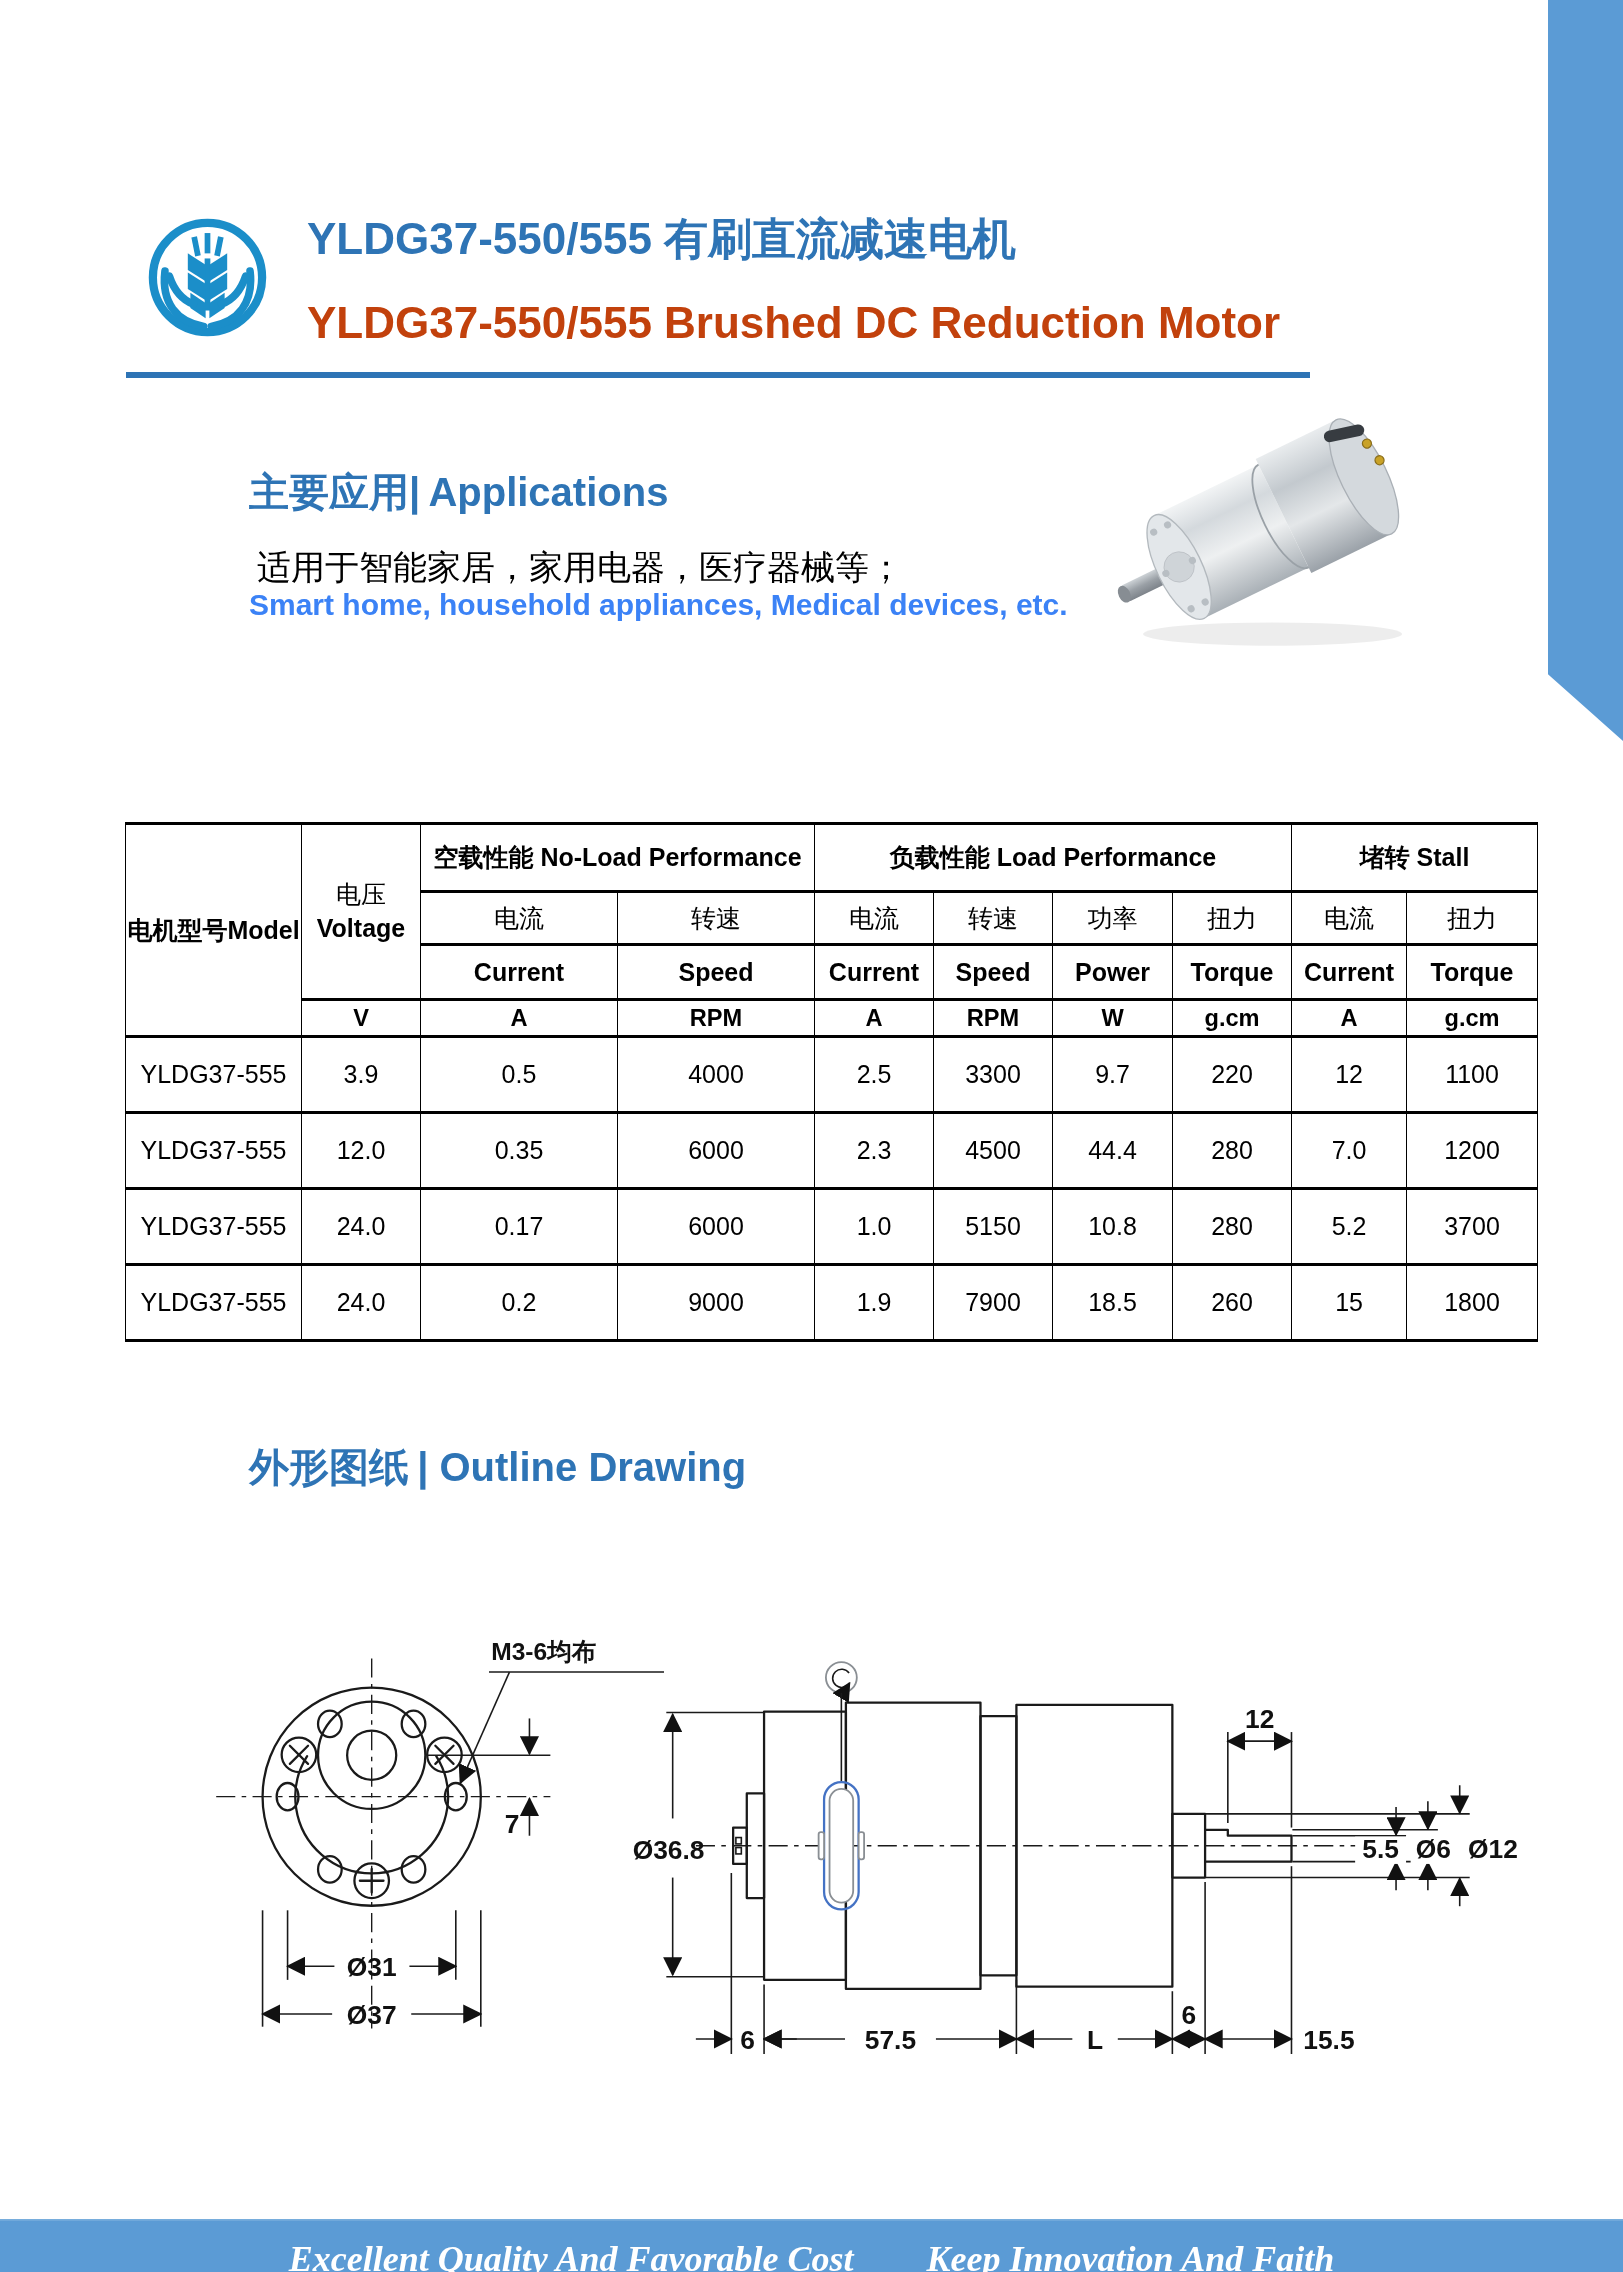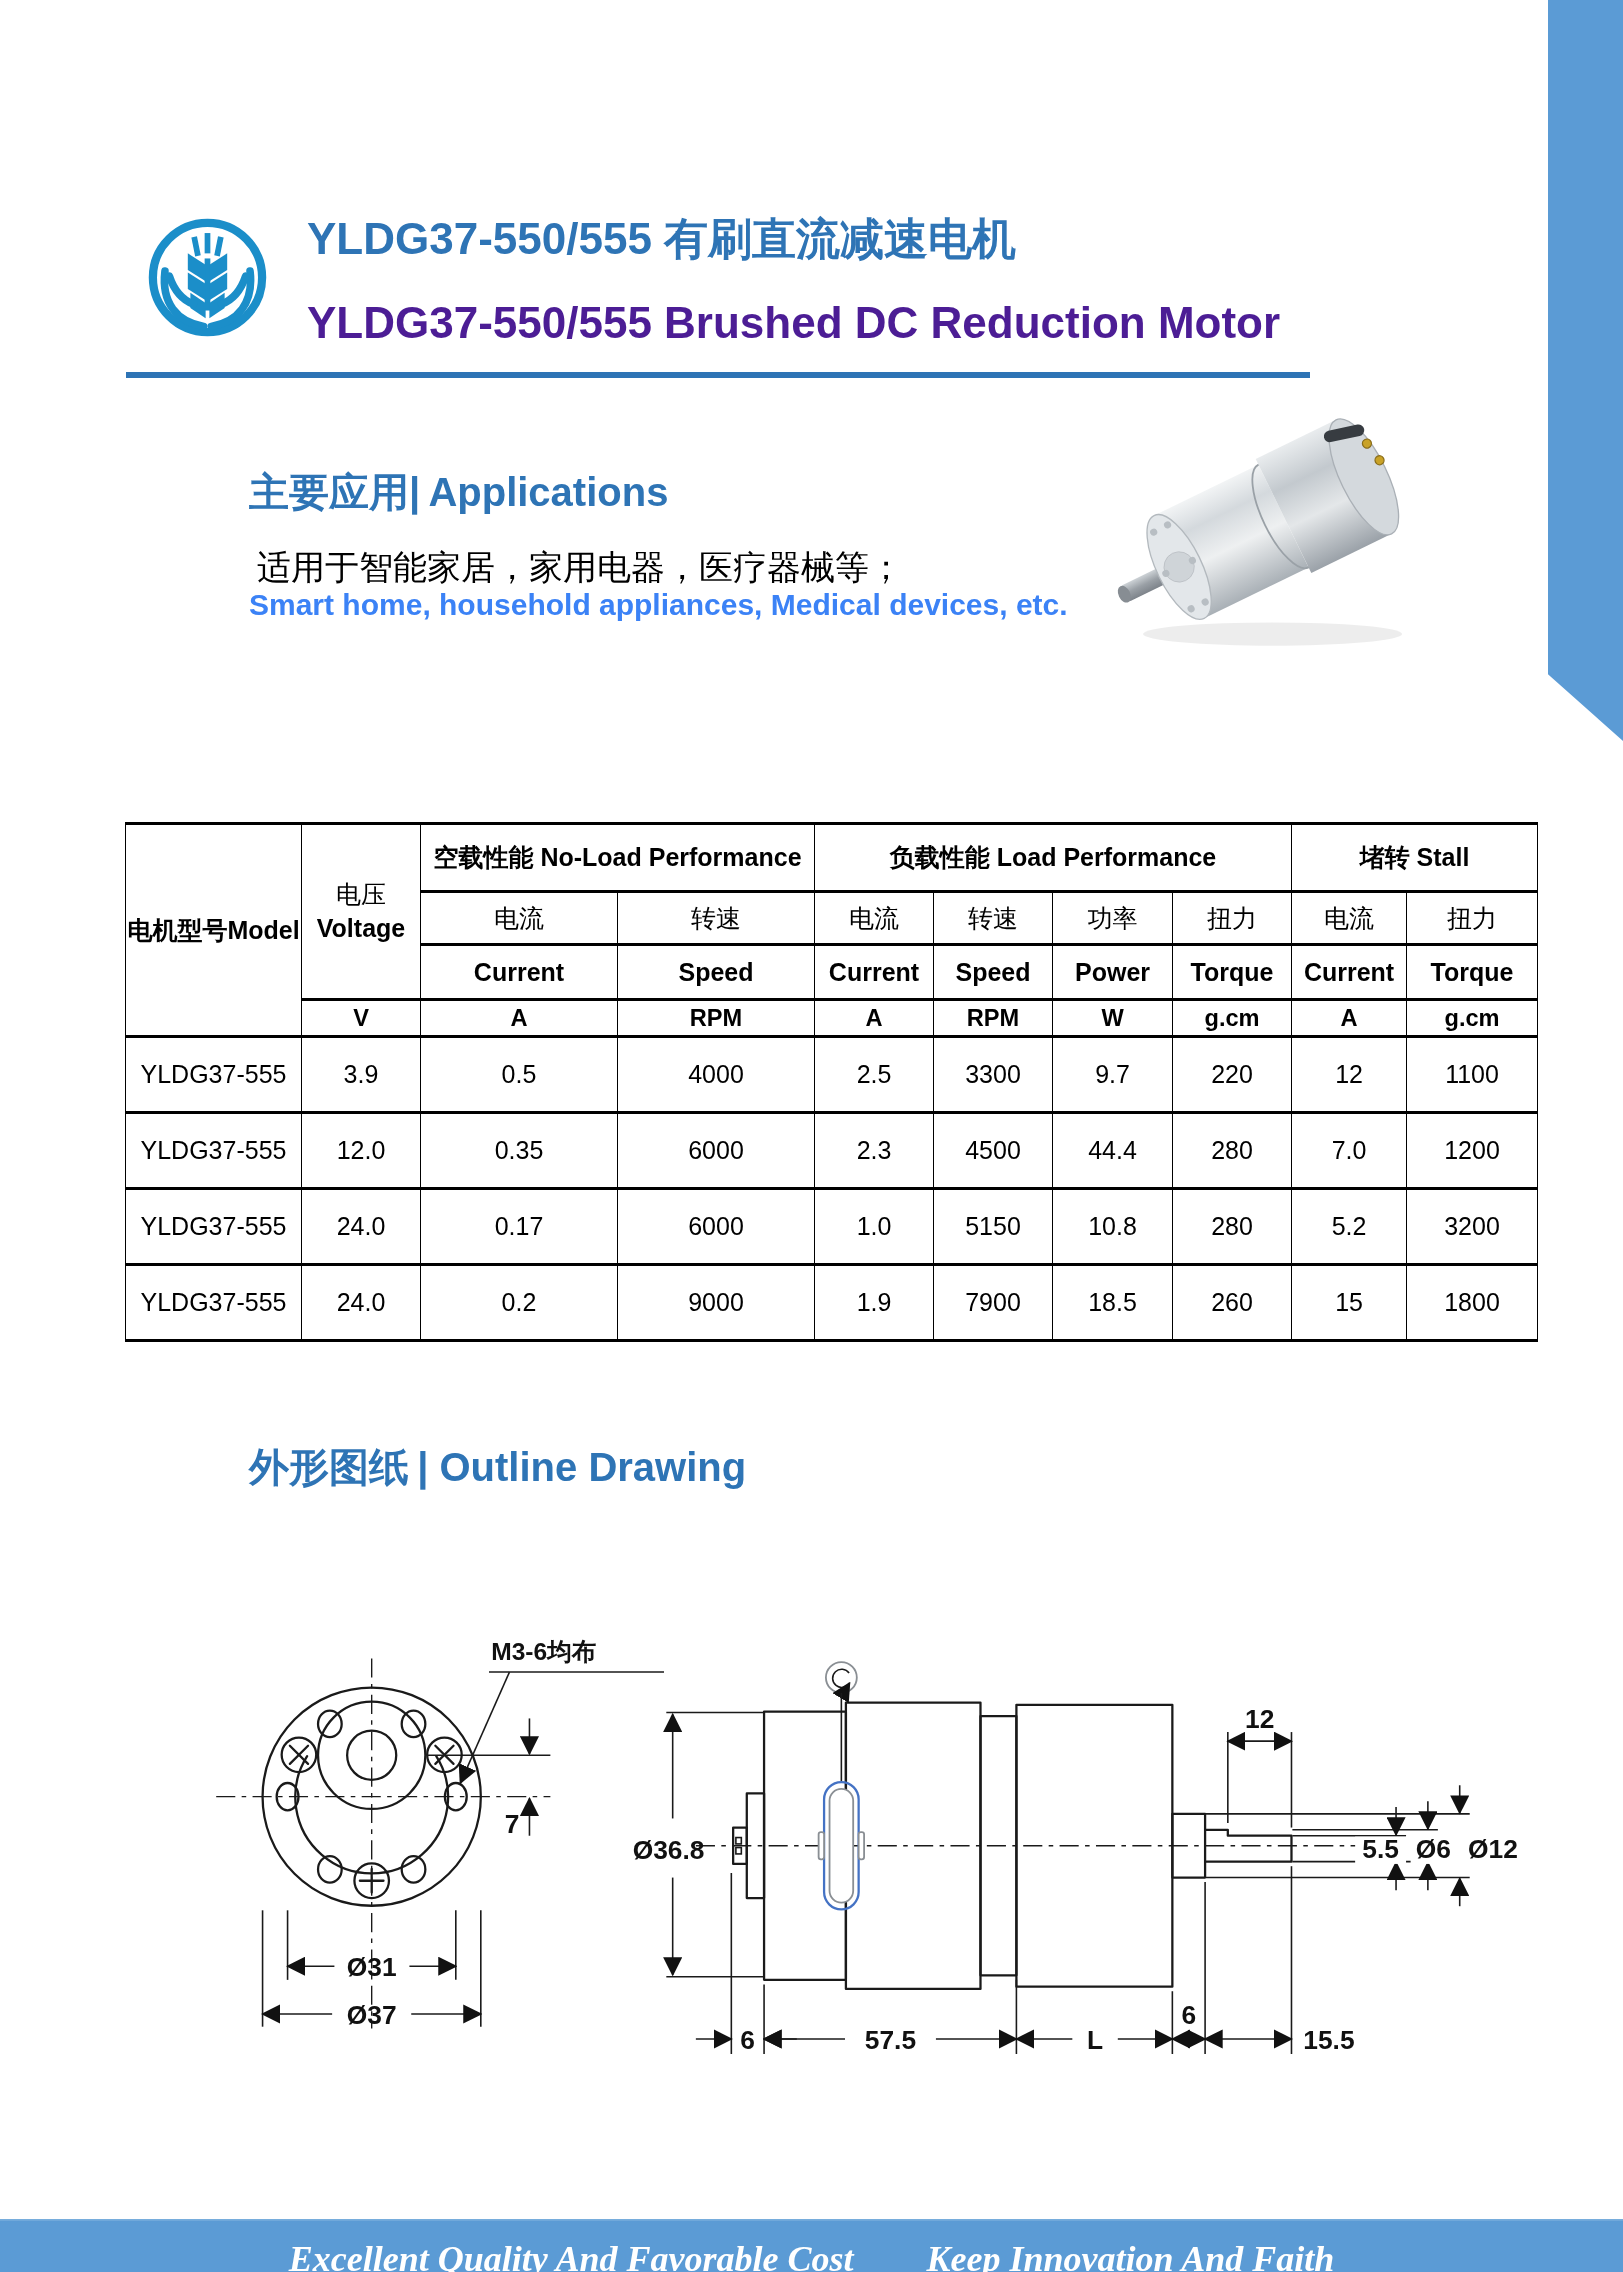--- a/index.html
+++ b/index.html
@@ -10,21 +10,21 @@
   
   .ribbon{
     position:absolute; left:1548px; top:0; width:75px; height:741px;
     background:#5B9BD5; clip-path:polygon(0 0,100% 0,100% 100%,0 91%);
   }
   
   .logo{position:absolute; left:144px; top:214px; width:127px; height:127px;}
   .title-cn{position:absolute; left:307px; top:217px; font-size:44px; line-height:1;
     font-weight:700; color:#2E74B5; white-space:nowrap; margin:0;}
   .title-en{position:absolute; left:307px; top:301px; font-size:44px; line-height:1;
-    font-weight:700; color:#4c1d95; white-space:nowrap; margin:0;}
+    font-weight:700; color:#c2410c; white-space:nowrap; margin:0;}
   .rule{position:absolute; left:126px; top:372px; width:1184px; height:5.9px; background:#2E74B5;}
 
   
   .sec-heading{position:absolute; color:#2E74B5; font-size:40px; line-height:1;
     white-space:nowrap; margin:0;}
   .sec-heading .cn{font-weight:600;}
   .sec-heading .en{font-weight:700; margin-left:8.2px;}
   .h-app{left:249px; top:472px;}
   .h-specs{left:249px; top:733px;}
   .h-outline{left:249px; top:1447px;}
@@ -247,21 +247,21 @@
       <tr class="r-d">
         <td>YLDG37-555</td>
           <td>24.0</td>
         <td>0.17</td>
           <td>6000</td>
         <td>1.0</td>
           <td>5150</td>
         <td>10.8</td>
           <td>280</td>
         <td>5.2</td>
-          <td>3200</td>
+          <td>3700</td>
       </tr>
       <tr class="r-d">
         <td>YLDG37-555</td>
           <td>24.0</td>
         <td>0.2</td>
           <td>9000</td>
         <td>1.9</td>
           <td>7900</td>
         <td>18.5</td>
           <td>260</td>

